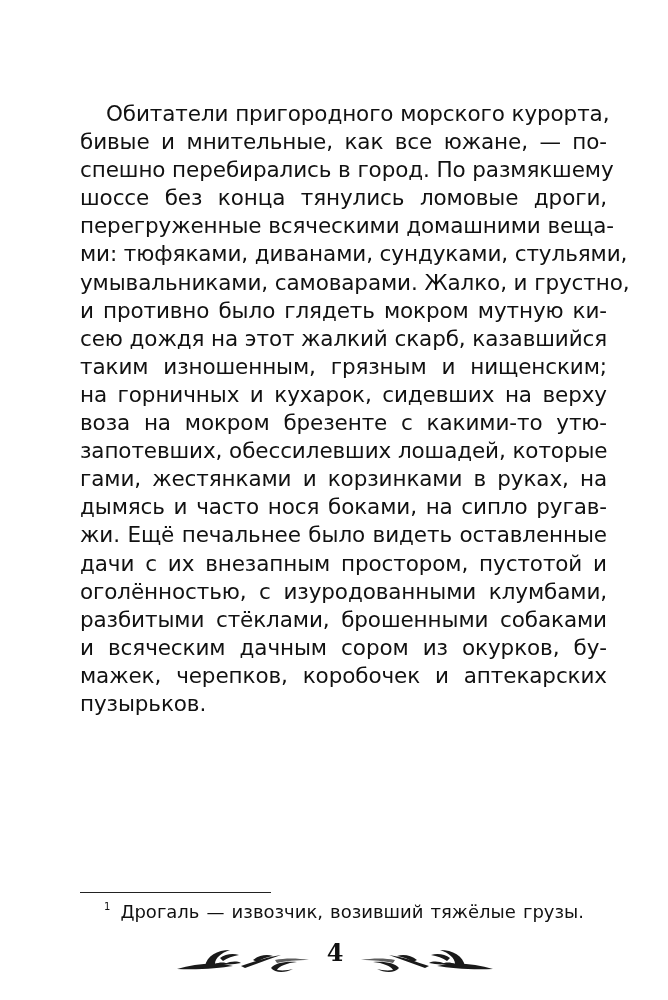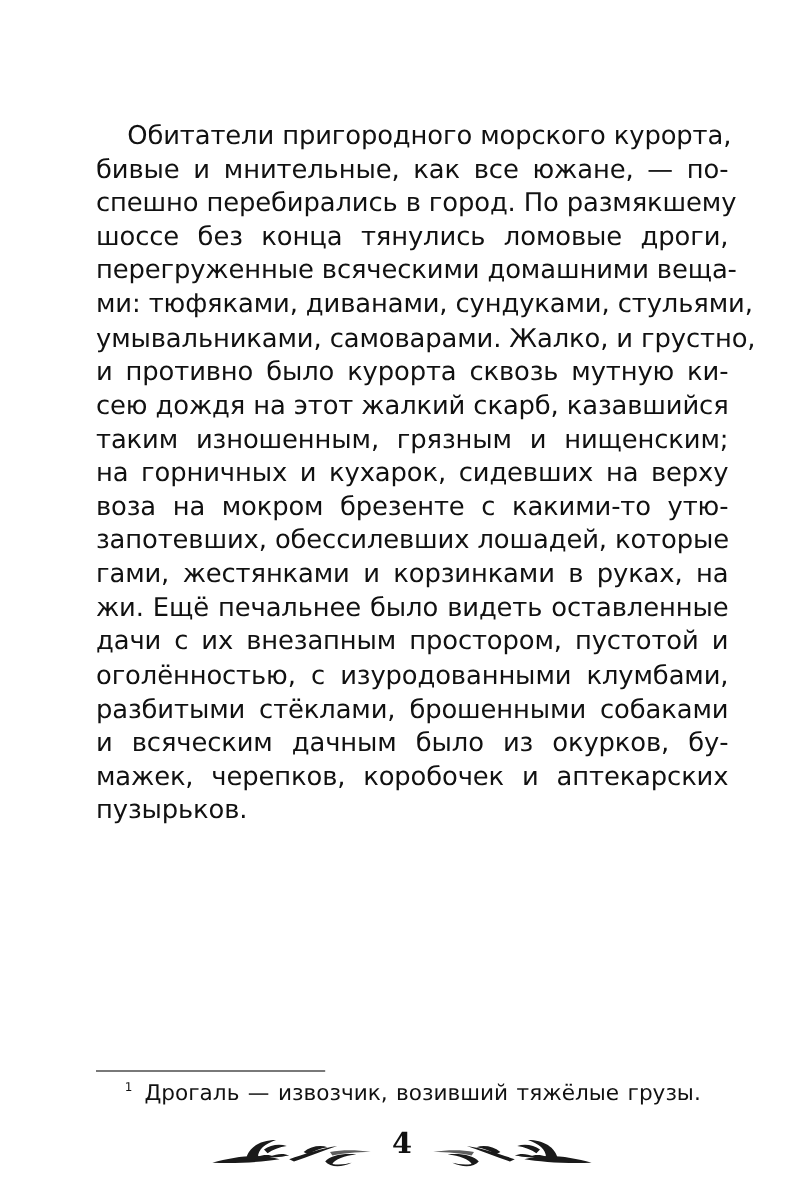--- a/index.html
+++ b/index.html
@@ -100,32 +100,33 @@
 <div class="page">
 
   <div class="body-text">
     <span class="line indent">Обитатели пригородного морского курорта,</span>
     <span class="line">бивые и мнительные, как все южане, — по-</span>
     <span class="line">спешно перебирались в город. По размякшему</span>
     <span class="line">шоссе без конца тянулись ломовые дроги,</span>
     <span class="line">перегруженные всяческими домашними веща-</span>
     <span class="line">ми: тюфяками, диванами, сундуками, стульями,</span>
     <span class="line">умывальниками, самоварами. Жалко, и грустно,</span>
-    <span class="line">и противно было курорта сквозь мутную ки-</span>
+    <span class="line">и противно было глядеть мокром мутную ки-</span>
     <span class="line">сею дождя на этот жалкий скарб, казавшийся</span>
     <span class="line">таким изношенным, грязным и нищенским;</span>
     <span class="line">на горничных и кухарок, сидевших на верху</span>
     <span class="line">воза на мокром брезенте с какими-то утю-</span>
     <span class="line">запотевших, обессилевших лошадей, которые</span>
     <span class="line">гами, жестянками и корзинками в руках, на</span>
+    <span class="line">дымясь и часто нося боками, на сипло ругав-</span>
     <span class="line">жи. Ещё печальнее было видеть оставленные</span>
     <span class="line">дачи с их внезапным простором, пустотой и</span>
     <span class="line">оголённостью, с изуродованными клумбами,</span>
     <span class="line">разбитыми стёклами, брошенными собаками</span>
-    <span class="line">и всяческим дачным было из окурков, бу-</span>
+    <span class="line">и всяческим дачным сором из окурков, бу-</span>
     <span class="line">мажек, черепков, коробочек и аптекарских</span>
     <span class="line last">пузырьков.</span>
   </div>
 
   <div class="footnote-rule"></div>
 
   <div class="footnote"><span class="fn-mark">1</span><span>Дрогаль — извозчик, возивший тяжёлые грузы.</span></div>
 
   <div class="folio">
     <svg class="ornament left" viewBox="0 0 135 34" xmlns="http://www.w3.org/2000/svg">

